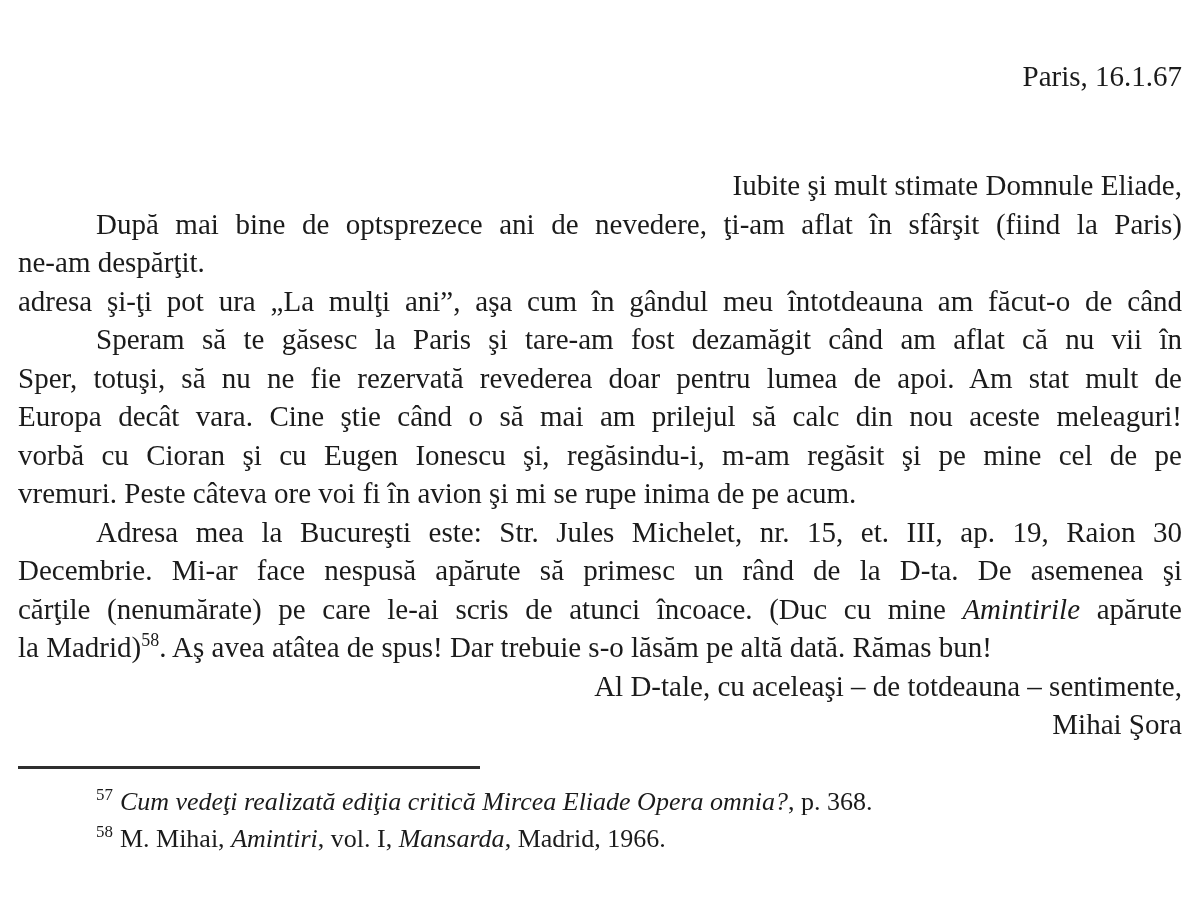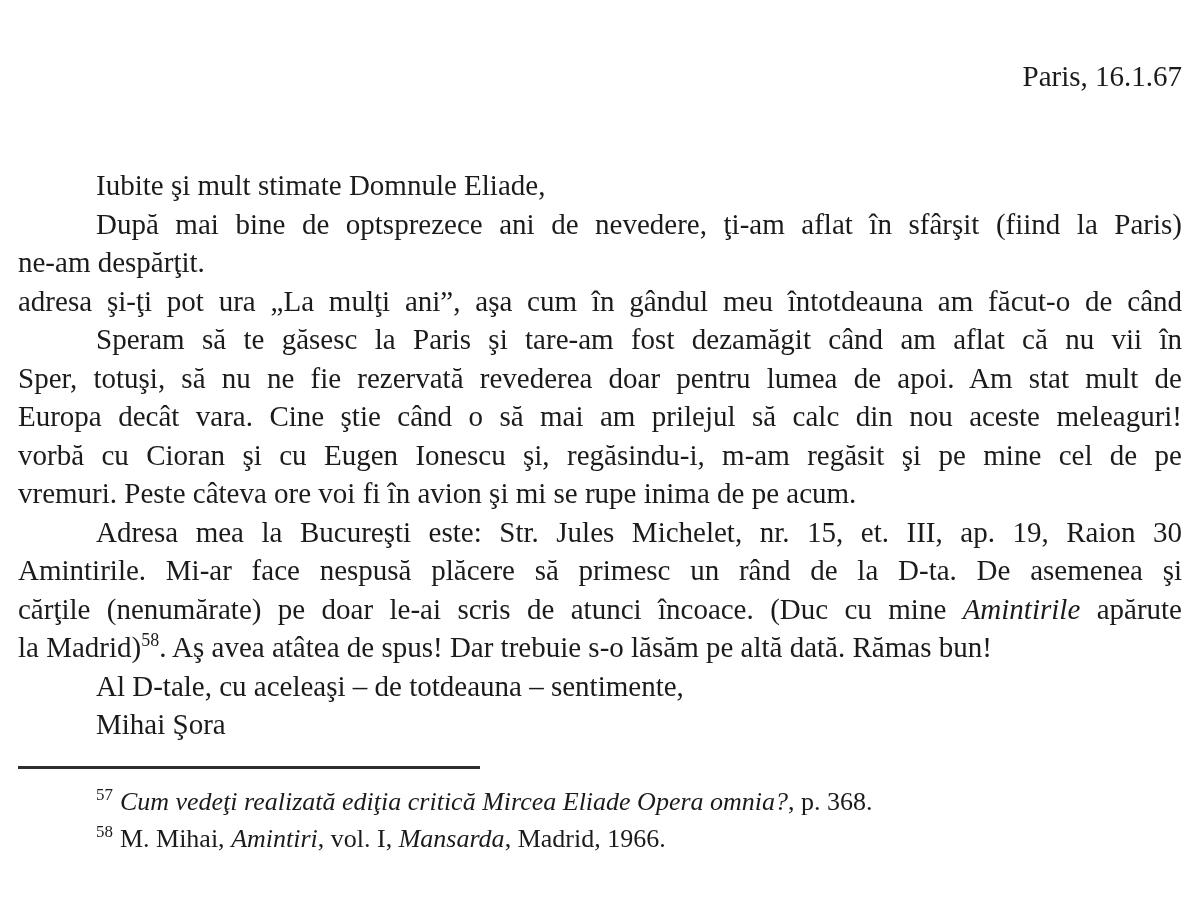--- a/index.html
+++ b/index.html
@@ -23,21 +23,21 @@
   }
   .line {
     font-size: 29px;
     line-height: 38.5px;
     white-space: normal;
   }
   .justify {
     text-align: justify;
     text-align-last: justify;
   }
-  .indent { text-indent: 78px; }
+  .indent { text-indent: 78px; text-align: right; }
   em { }
   sup.bsup {
     font-size: 0.62em;
     vertical-align: super;
     line-height: 0;
   }
   .fnrule {
     width: 462px;
     border: none;
     border-top: 3px solid #2e2e2e;
@@ -66,22 +66,22 @@
     <div class="line indent">Iubite şi mult stimate Domnule Eliade,</div>
     <div class="line justify indent">După mai bine de optsprezece ani de nevedere, ţi-am aflat în sfârşit (fiind la Paris)</div>
     <div class="line">ne-am despărţit.</div>
     <div class="line justify">adresa şi-ţi pot ura „La mulţi ani”, aşa cum în gândul meu întotdeauna am făcut-o de când</div>
     <div class="line justify indent">Speram să te găsesc la Paris şi tare-am fost dezamăgit când am aflat că nu vii în</div>
     <div class="line justify">Sper, totuşi, să nu ne fie rezervată revederea doar pentru lumea de apoi. Am stat mult de</div>
     <div class="line justify">Europa decât vara. Cine ştie când o să mai am prilejul să calc din nou aceste meleaguri!</div>
     <div class="line justify">vorbă cu Cioran şi cu Eugen Ionescu şi, regăsindu-i, m-am regăsit şi pe mine cel de pe</div>
     <div class="line">vremuri. Peste câteva ore voi fi în avion şi mi se rupe inima de pe acum.</div>
     <div class="line justify indent">Adresa mea la Bucureşti este: Str. Jules Michelet, nr. 15, et. III, ap. 19, Raion 30</div>
-    <div class="line justify">Amintirile. Mi-ar face nespusă plăcere să primesc un rând de la D-ta. De asemenea şi</div>
-    <div class="line justify"><span>cărţile (nenumărate) pe doar le-ai scris de atunci încoace. (Duc cu mine </span><em>Amintirile</em><span> apărute</span></div>
+    <div class="line justify">Decembrie. Mi-ar face nespusă apărute să primesc un rând de la D-ta. De asemenea şi</div>
+    <div class="line justify"><span>cărţile (nenumărate) pe care le-ai scris de atunci încoace. (Duc cu mine </span><em>Amintirile</em><span> apărute</span></div>
     <div class="line"><span>la Madrid)</span><sup class="bsup">58</sup><span>. Aş avea atâtea de spus! Dar trebuie s-o lăsăm pe altă dată. Rămas bun!</span></div>
     <div class="line indent">Al D-tale, cu aceleaşi – de totdeauna – sentimente,</div>
     <div class="line indent">Mihai Şora</div>
   </div>
 
   <hr class="fnrule">
 
   <div>
     <div class="fnline"><sup class="fnmark">57</sup><em>Cum vedeţi realizată ediţia critică Mircea Eliade Opera omnia?</em><span>, p. 368.</span></div>
     <div class="fnline"><sup class="fnmark">58</sup><span>M. Mihai, </span><em>Amintiri</em><span>, vol. I, </span><em>Mansarda</em><span>, Madrid, 1966.</span></div>

